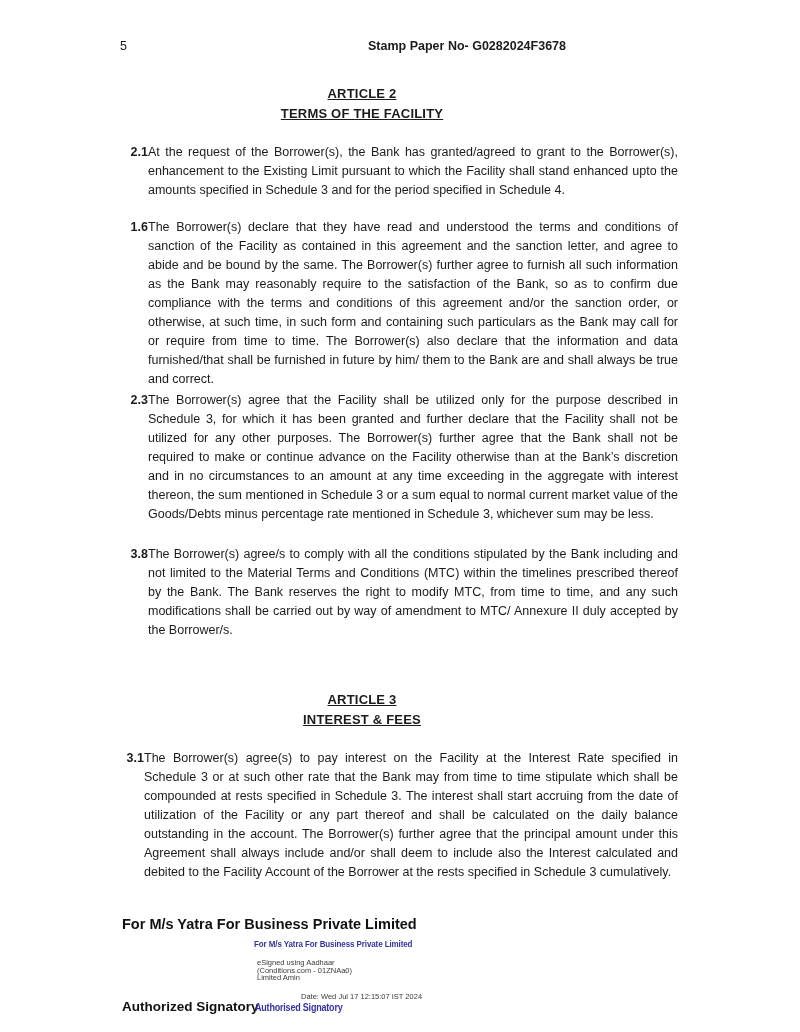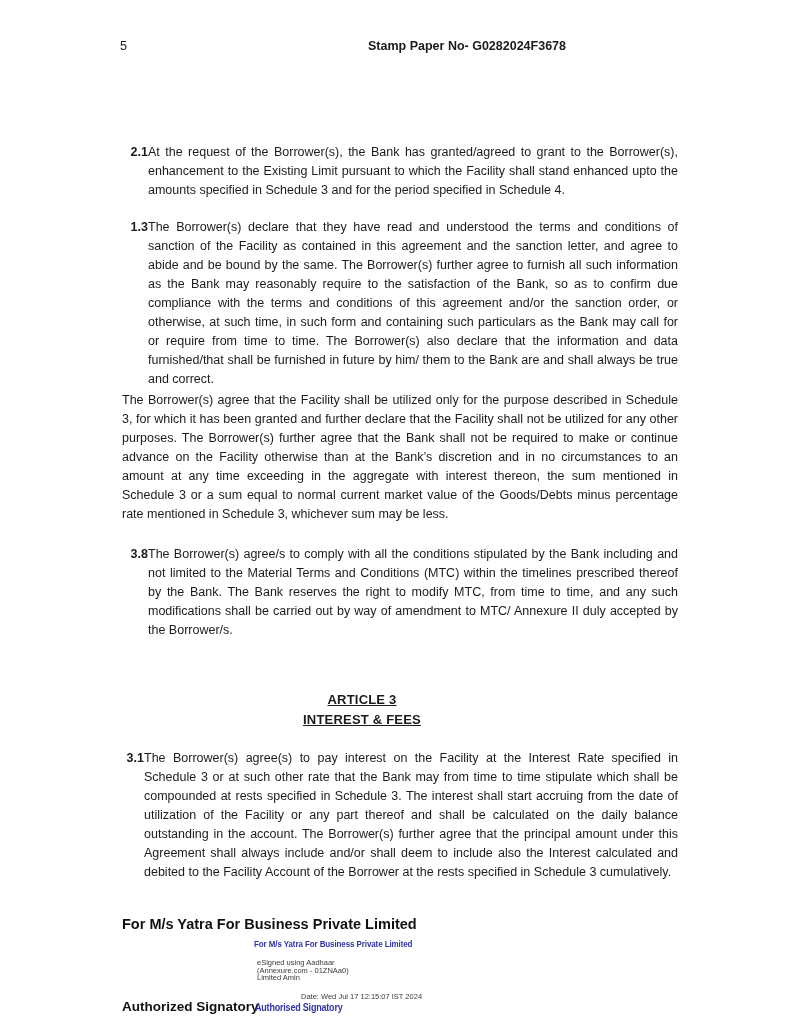--- a/index.html
+++ b/index.html
@@ -55,32 +55,37 @@
   }
 </style>
 </head>
 <body>
 
 <div class="page">
 
   <div class="abs page-number">5</div>
   <div class="abs stamp-no">Stamp Paper No- G0282024F3678</div>
 
+  <div class="abs article-head" style="top:84px">
+    <div class="line">ARTICLE 2</div>
+    <div class="line">TERMS OF THE FACILITY</div>
+  </div>
 
   <div class="abs clause" style="top:143px">
     <span class="cnum">2.1</span>
     <div class="ctext">At the request of the Borrower(s), the Bank has granted/agreed to grant to the Borrower(s), enhancement to the Existing Limit pursuant to which the Facility shall stand enhanced upto the amounts specified in Schedule 3 and for the period specified in Schedule 4.</div>
   </div>
 
   <div class="abs clause" style="top:218px">
-    <span class="cnum">1.3</span>
+    <span class="cnum">1.6</span>
     <div class="ctext">The Borrower(s) declare that they have read and understood the terms and conditions of sanction of the Facility as contained in this agreement and the sanction letter, and agree to abide and be bound by the same. The Borrower(s) further agree to furnish all such information as the Bank may reasonably require to the satisfaction of the Bank, so as to confirm due compliance with the terms and conditions of this agreement and/or the sanction order, or otherwise, at such time, in such form and containing such particulars as the Bank may call for or require from time to time. The Borrower(s) also declare that the information and data furnished/that shall be furnished in future by him/ them to the Bank are and shall always be true and correct.</div>
   </div>
 
   <div class="abs clause" style="top:391px">
+    <span class="cnum">2.3</span>
     <div class="ctext">The Borrower(s) agree that the Facility shall be utilized only for the purpose described in Schedule 3, for which it has been granted and further declare that the Facility shall not be utilized for any other purposes. The Borrower(s) further agree that the Bank shall not be required to make or continue advance on the Facility otherwise than at the Bank’s discretion and in no circumstances to an amount at any time exceeding in the aggregate with interest thereon, the sum mentioned in Schedule 3 or a sum equal to normal current market value of the Goods/Debts minus percentage rate mentioned in Schedule 3, whichever sum may be less.</div>
   </div>
 
   <div class="abs clause" style="top:545px">
     <span class="cnum">3.8</span>
     <div class="ctext">The Borrower(s) agree/s to comply with all the conditions stipulated by the Bank including and not limited to the Material Terms and Conditions (MTC) within the timelines prescribed thereof by the Bank. The Bank reserves the right to modify MTC, from time to time, and any such modifications shall be carried out by way of amendment to MTC/ Annexure II duly accepted by the Borrower/s.</div>
   </div>
 
   <div class="abs article-head" style="top:690px">
     <div class="line">ARTICLE 3</div>
@@ -93,21 +98,21 @@
   </div>
 
   <div class="abs company-line">For M/s Yatra For Business Private Limited</div>
 
   <div class="abs esign-company">For M/s Yatra For Business Private Limited</div>
 
   <div class="abs authorized-label">Authorized Signatory</div>
 
   <div class="abs esign-block">
     <div class="eline">eSigned using Aadhaar</div>
-    <div class="eline">(Annexure.com - 01ZNAa0)</div>
+    <div class="eline">(Conditions.com - 01ZNAa0)</div>
     <div class="eline">Limited Amin</div>
   </div>
 
   <div class="abs esign-date">Date: Wed Jul 17 12:15:07 IST 2024</div>
 
   <div class="abs esign-signatory">Authorised Signatory</div>
 
 </div>
 
 </body></html>

